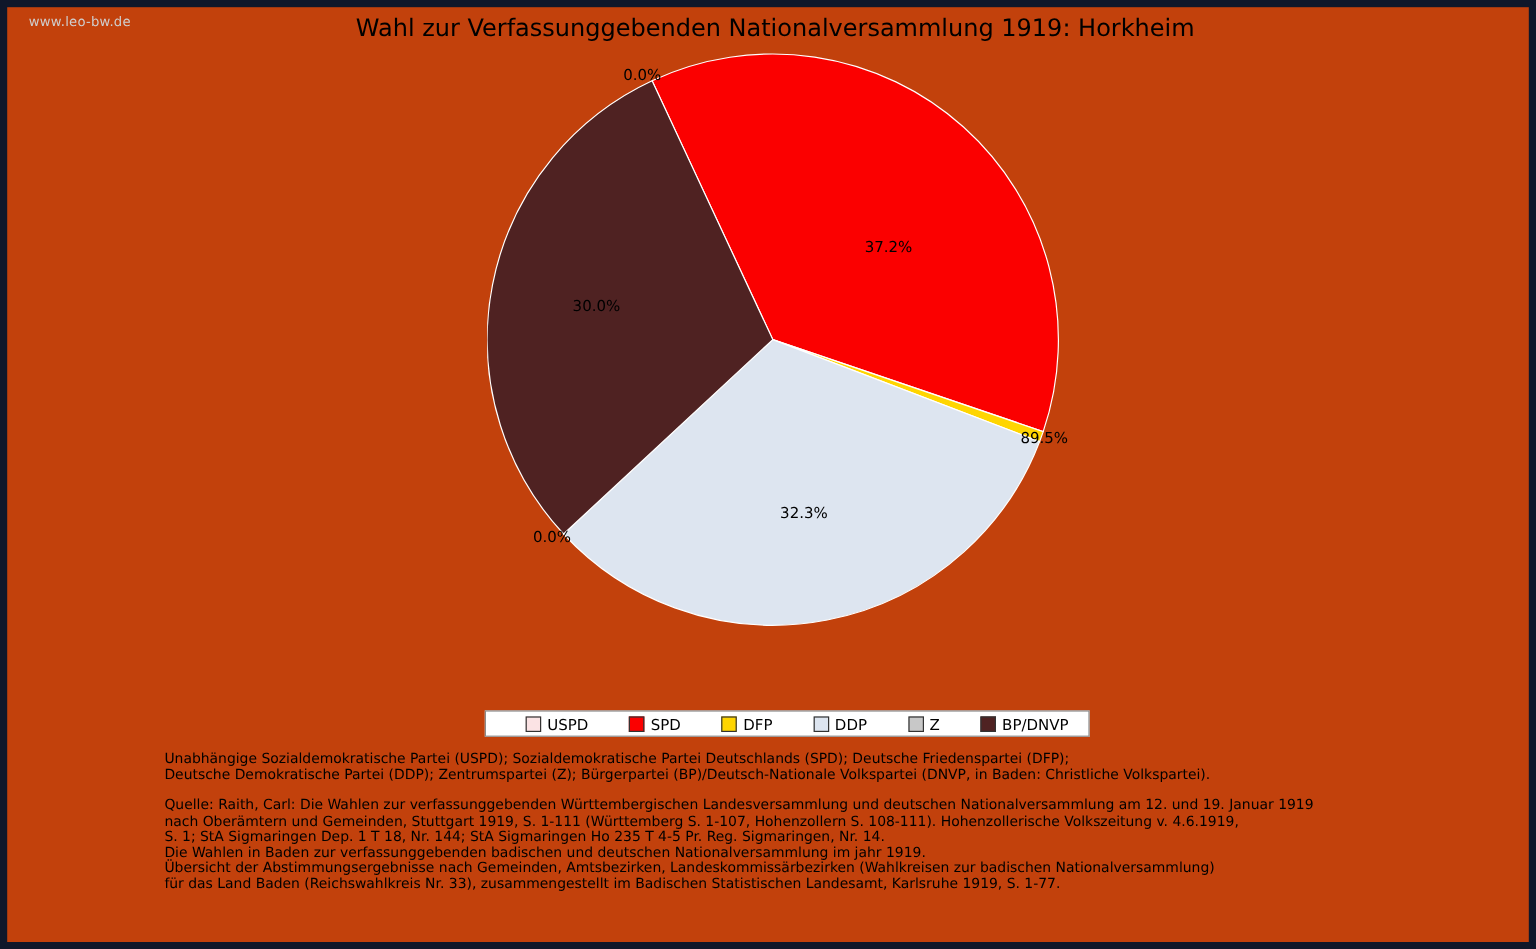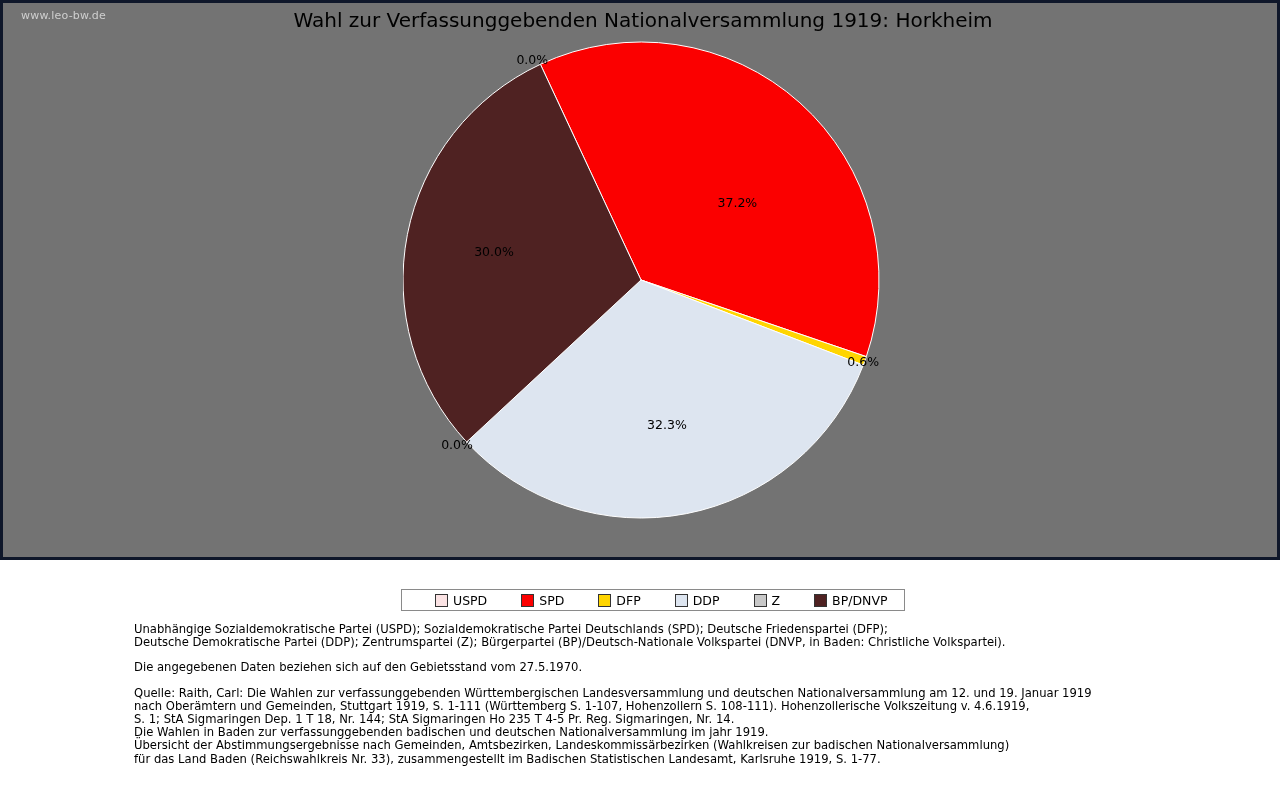--- a/index.html
+++ b/index.html
@@ -11,23 +11,23 @@
     width: 1280px;
     height: 791px;
     font-family: "DejaVu Sans", sans-serif;
     position: relative;
     overflow: hidden;
   }
   #page {
     position: absolute;
     left: 0; top: 0;
     width: 1280px;
-    height: 560px;
-    background: #737373;
-    border: 3px solid #0f172a;
+    height: 791px;
+    background: #c2410c;
+    border: 6px solid #0f172a;
     box-sizing: border-box;
   }
   .watermark {
     position: absolute;
     left: 18px;
     top: 6px;
     font-size: 11px;
     color: #cfcfcf;
     letter-spacing: 0.2px;
   }
@@ -109,21 +109,21 @@
 
   <div id="pie-wrap">
     <svg id="pie-svg" width="480" height="490" viewBox="0 0 480 490">
         <path d="M 238 245 L 137.41685370571355 29.29874668527728 A 238 238 0 0 1 463.32097235824267 321.6450221184392 Z" fill="#fb0000" stroke="#ffffff" stroke-width="1"></path>
         <path d="M 238 245 L 463.32097235824267 321.6450221184392 A 238 238 0 0 1 460.2753149481024 330.0745811903996 Z" fill="#ffd500" stroke="#ffffff" stroke-width="1"></path>
         <path d="M 238 245 L 460.2753149481024 330.0745811903996 A 238 238 0 0 1 63.632475740010136 406.9875503964482 Z" fill="#dde5f0" stroke="#ffffff" stroke-width="1"></path>
         <path d="M 238 245 L 63.632475740010136 406.9875503964482 A 238 238 0 0 1 137.4168537057136 29.29874668527728 Z" fill="#4f2222" stroke="#ffffff" stroke-width="1"></path>
       </svg>
   <div class="slice-label" style="left: 113.405px; top: 16.9847px;">0.0%</div>
       <div class="slice-label" style="left: 314.532px; top: 127.158px; margin-top: 33px;">37.2%</div>
-      <div class="slice-label" style="left: 444.315px; top: 319.492px;">0.6%</div>
+      <div class="slice-label" style="left: 444.315px; top: 319.492px;">89.5%</div>
       <div class="slice-label" style="left: 244.09px; top: 381.862px; text-align: center;">32.3%</div>
       <div class="slice-label" style="left: 38.1451px; top: 402.227px;">0.0%</div>
       <div class="slice-label" style="left: 71.1777px; top: 208.708px;">30.0%</div>
     </div>
 
   <div id="legend">
       <div class="legend-item">
         <span class="legend-swatch" style="background: rgb(251, 227, 228);"></span>
         <span class="legend-text">USPD</span>
       </div>
@@ -148,23 +148,20 @@
         <span class="legend-text">BP/DNVP</span>
       </div>
     </div>
 
   <div id="notes">
       <div class="note-block">
         <div class="note-line">Unabhängige Sozialdemokratische Partei (USPD); Sozialdemokratische Partei Deutschlands (SPD); Deutsche Friedenspartei (DFP);</div>
         <div class="note-line">Deutsche Demokratische Partei (DDP); Zentrumspartei (Z); Bürgerpartei (BP)/Deutsch-Nationale Volkspartei (DNVP, in Baden: Christliche Volkspartei).</div>
       </div>
       <div class="note-block">
-        <div class="note-line">Die angegebenen Daten beziehen sich auf den Gebietsstand vom 27.5.1970.</div>
-      </div>
-      <div class="note-block">
         <div class="note-line">Quelle: Raith, Carl: Die Wahlen zur verfassunggebenden Württembergischen Landesversammlung und deutschen Nationalversammlung am 12. und 19. Januar 1919</div>
         <div class="note-line">nach Oberämtern und Gemeinden, Stuttgart 1919, S. 1-111 (Württemberg S. 1-107, Hohenzollern S. 108-111). Hohenzollerische Volkszeitung v. 4.6.1919,</div>
         <div class="note-line">S. 1; StA Sigmaringen Dep. 1 T 18, Nr. 144; StA Sigmaringen Ho 235 T 4-5 Pr. Reg. Sigmaringen, Nr. 14.</div>
         <div class="note-line">Die Wahlen in Baden zur verfassunggebenden badischen und deutschen Nationalversammlung im jahr 1919.</div>
         <div class="note-line">Übersicht der Abstimmungsergebnisse nach Gemeinden, Amtsbezirken, Landeskommissärbezirken (Wahlkreisen zur badischen Nationalversammlung)</div>
         <div class="note-line">für das Land Baden (Reichswahlkreis Nr. 33), zusammengestellt im Badischen Statistischen Landesamt, Karlsruhe 1919, S. 1-77.</div>
       </div>
     </div>
 
 </div>

